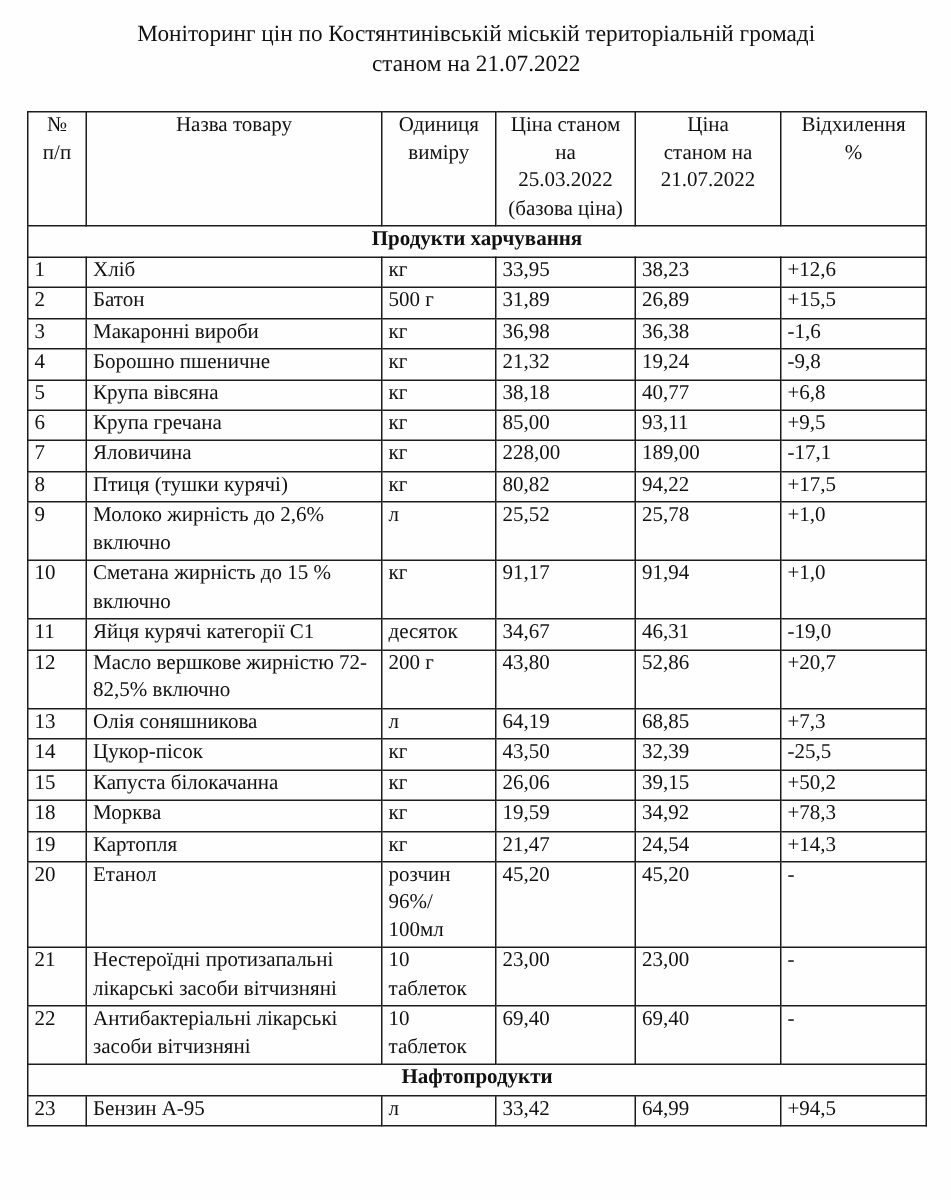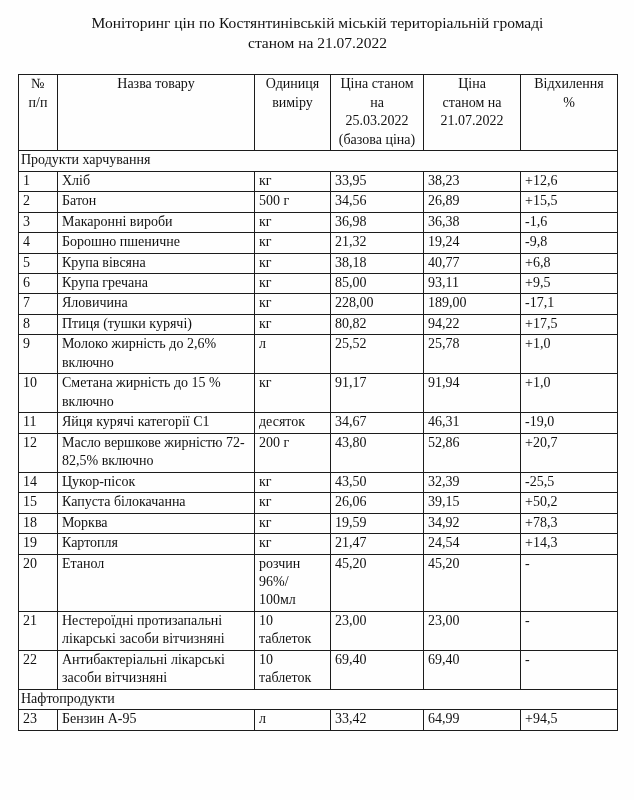--- a/index.html
+++ b/index.html
@@ -42,21 +42,22 @@
   table.price-table th {
     font-weight: normal;
     text-align: center;
     white-space: pre-line;
     height: 62px;
   }
   table.price-table td.unit-cell {
     white-space: pre-line;
   }
   table.price-table td.section {
-    font-weight: normal;
+    text-align: center;
+    font-weight: bold;
     padding: 0 2px 1px 2px;
   }
   col.c-num   { width: 39px; }
   col.c-name  { width: 197px; }
   col.c-unit  { width: 76px; }
   col.c-base  { width: 93px; }
   col.c-curr  { width: 97px; }
   col.c-dev   { width: 97px; }
 </style>
 </head>
@@ -104,21 +105,21 @@
           <td>Хліб</td>
           <td class="unit-cell">кг</td>
           <td>33,95</td>
           <td>38,23</td>
           <td>+12,6</td>
         </tr>
         <tr>
           <td>2</td>
           <td>Батон</td>
           <td class="unit-cell">500 г</td>
-          <td>34,56</td>
+          <td>31,89</td>
           <td>26,89</td>
           <td>+15,5</td>
         </tr>
         <tr>
           <td>3</td>
           <td>Макаронні вироби</td>
           <td class="unit-cell">кг</td>
           <td>36,98</td>
           <td>36,38</td>
           <td>-1,6</td>
@@ -187,20 +188,28 @@
           <td>46,31</td>
           <td>-19,0</td>
         </tr>
         <tr>
           <td>12</td>
           <td>Масло вершкове жирністю 72-82,5% включно</td>
           <td class="unit-cell">200 г</td>
           <td>43,80</td>
           <td>52,86</td>
           <td>+20,7</td>
+        </tr>
+        <tr>
+          <td>13</td>
+          <td>Олія соняшникова</td>
+          <td class="unit-cell">л</td>
+          <td>64,19</td>
+          <td>68,85</td>
+          <td>+7,3</td>
         </tr>
         <tr>
           <td>14</td>
           <td>Цукор-пісок</td>
           <td class="unit-cell">кг</td>
           <td>43,50</td>
           <td>32,39</td>
           <td>-25,5</td>
         </tr>
         <tr>

